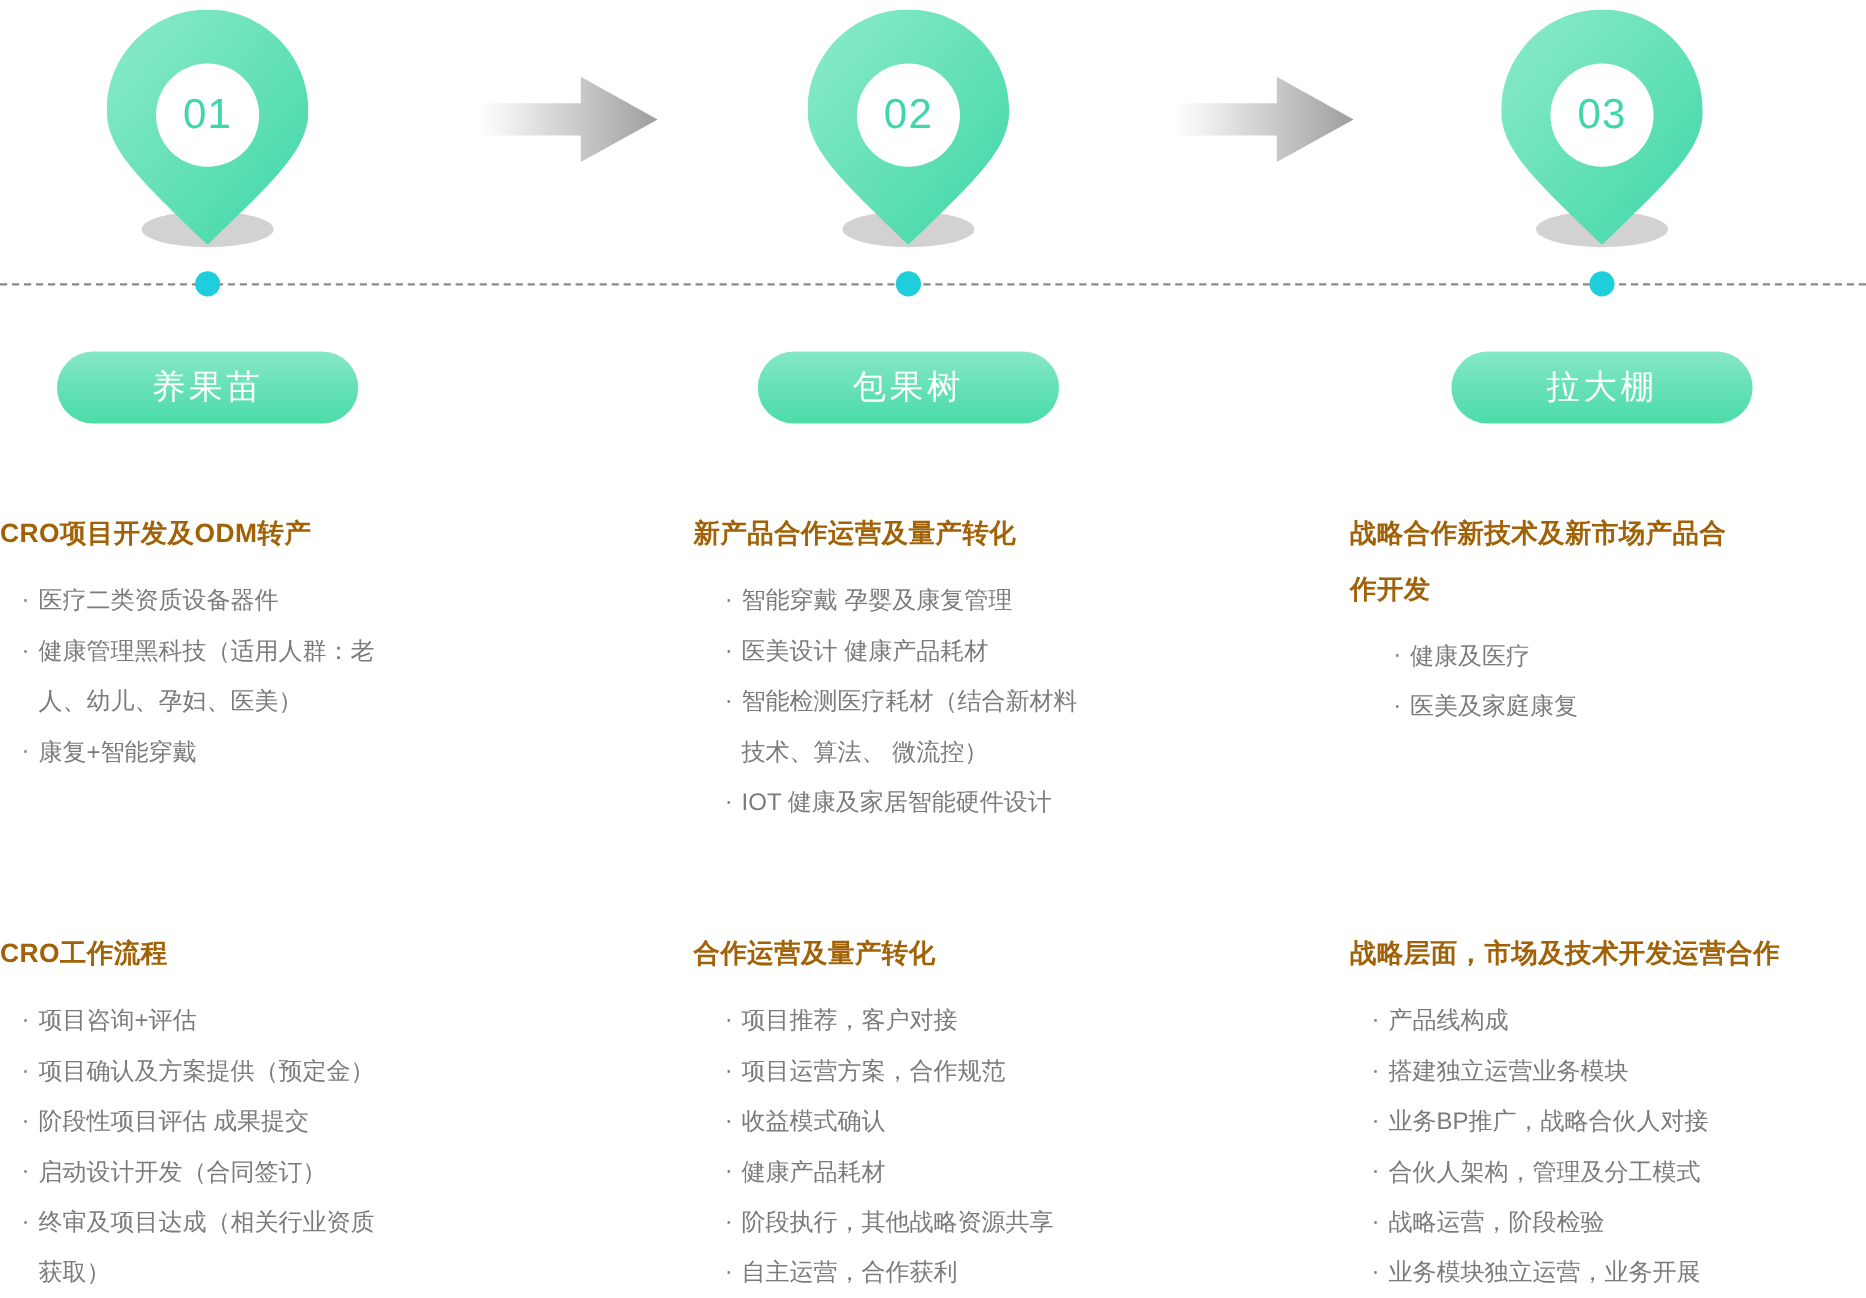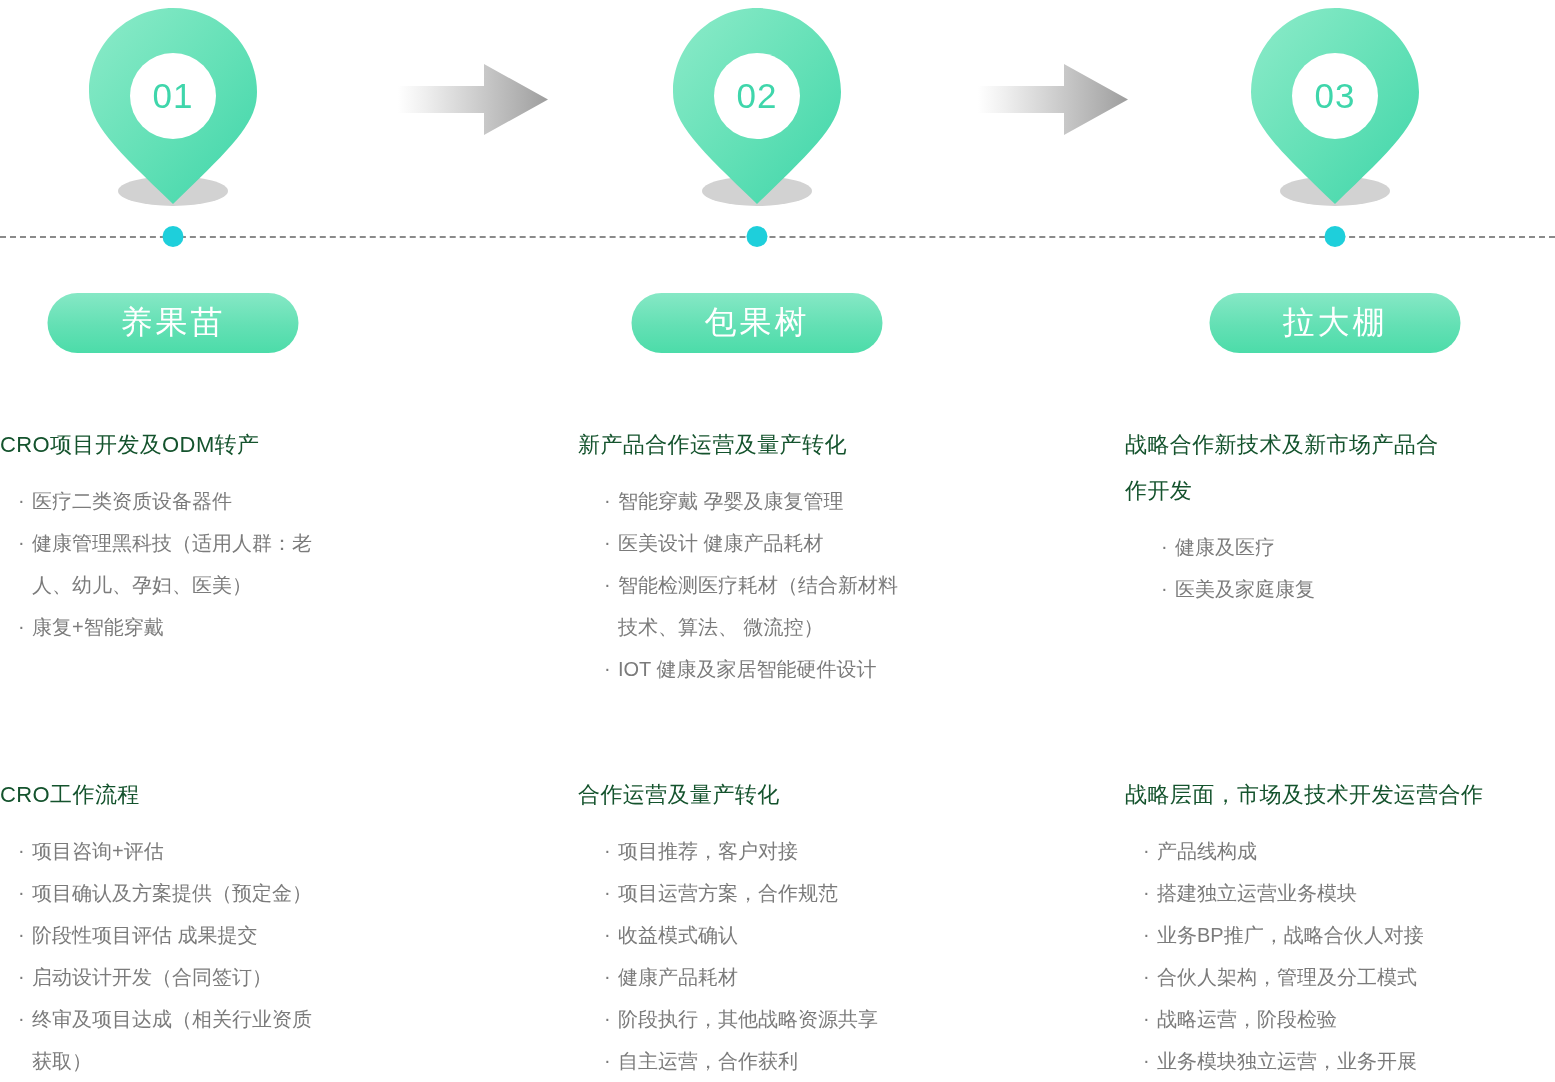--- a/index.html
+++ b/index.html
@@ -106,21 +106,21 @@
     top: 293px;
     transform: translateX(-50%);
     width: 251px;
     height: 60px;
     border-radius: 30px;
     background: linear-gradient(180deg, #86e8c5 0%, #63e0b4 55%, #4cdca9 100%);
     display: flex;
     align-items: center;
     justify-content: center;
     color: #ffffff;
-    font-size: 32px;
+    font-size: 28px;
     letter-spacing: 3px;
   }
 
   
   .arrow {
     position: absolute;
     top: 62px;
     width: 150px;
     height: 75px;
   }
@@ -144,22 +144,22 @@
   .col.c2 { left: 578px; }
   .col.c3 { left: 1125px; width: 430px; }
 
   .block { position: absolute; left: 0; width: 100%; }
   .block.top    { top: 22px; }
   .block.bottom { top: 372px; }
   .col.c3 .block.top { top: 22px; }
 
   .blk-title {
     font-size: 22px;
-    font-weight: normal;
-    color: #14532d;
+    font-weight: bold;
+    color: #a16207;
     letter-spacing: 0.4px;
     line-height: 46px;
     white-space: pre-line;
   }
   .col.c3 .block.top .blk-title { width: 400px; }
 
   .bullets {
     list-style: none;
     margin-top: 12px;
   }

